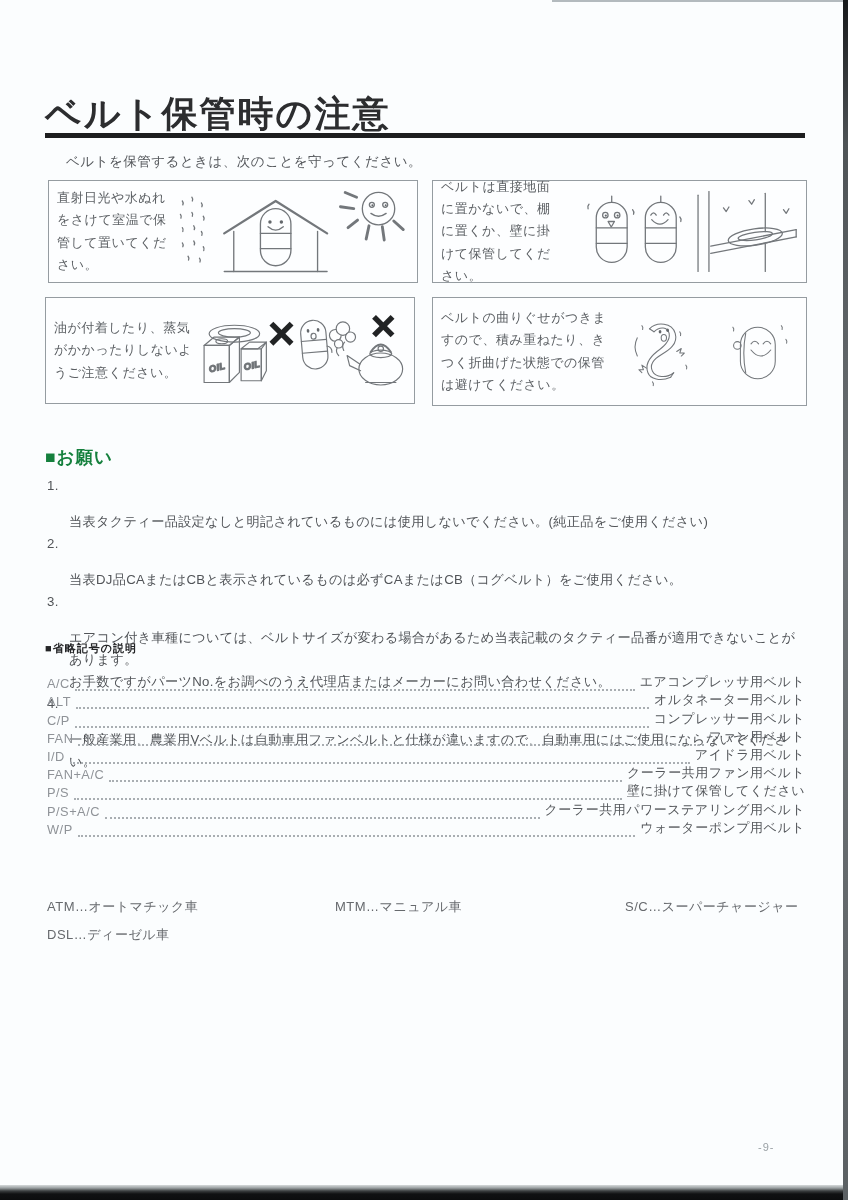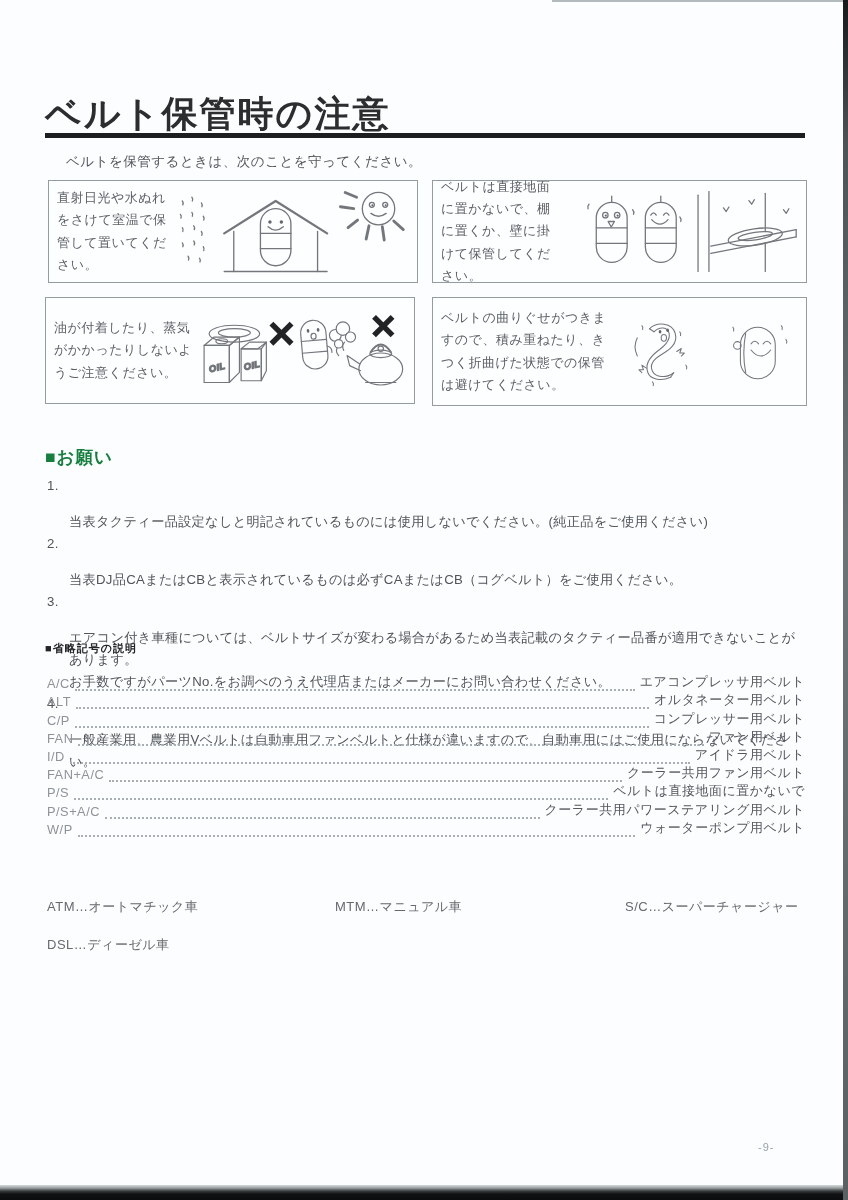--- a/index.html
+++ b/index.html
@@ -52,21 +52,21 @@
   
   .abbrev-heading{position:absolute;left:45px;top:641px;font-size:11px;font-weight:800;color:#242527;letter-spacing:1px;}
   .abbrev-list{position:absolute;left:47px;top:673px;width:758px;}
   .abbrev-row{display:flex;align-items:flex-end;height:18.2px;}
   .abbrev-code{flex:none;font-size:12.8px;color:#8f9398;letter-spacing:0.5px;}
   .abbrev-leader{flex:1;height:7px;border-bottom:2px dotted #a9aeb2;margin:0 5px;}
   .abbrev-meaning{flex:none;font-size:13px;color:#54575b;letter-spacing:0.5px;}
 
   
   .vehicle-grid{position:absolute;left:47px;top:896px;width:760px;display:grid;
-    grid-template-columns:288px 290px auto;row-gap:16px;font-size:13px;color:#66696d;line-height:22px;letter-spacing:0.5px;}
+    grid-template-columns:288px 290px auto;row-gap:6px;font-size:13px;color:#66696d;line-height:22px;letter-spacing:0.5px;}
 
   .page-number{position:absolute;left:758px;top:1141px;font-size:11px;color:#9aa1a5;letter-spacing:1px;}
 </style>
 </head>
 <body>
 
 <div class="sheet">
 
   <div class="top-edge-line"></div>
 
@@ -319,21 +319,21 @@
       <span class="abbrev-meaning">アイドラ用ベルト</span>
     </div>
     <div class="abbrev-row">
       <span class="abbrev-code">FAN+A/C</span>
       <span class="abbrev-leader"></span>
       <span class="abbrev-meaning">クーラー共用ファン用ベルト</span>
     </div>
     <div class="abbrev-row">
       <span class="abbrev-code">P/S</span>
       <span class="abbrev-leader"></span>
-      <span class="abbrev-meaning">ベルトは直接地面に置かないで</span>
+      <span class="abbrev-meaning">壁に掛けて保管してください</span>
     </div>
     <div class="abbrev-row">
       <span class="abbrev-code">P/S+A/C</span>
       <span class="abbrev-leader"></span>
       <span class="abbrev-meaning">クーラー共用パワーステアリング用ベルト</span>
     </div>
     <div class="abbrev-row">
       <span class="abbrev-code">W/P</span>
       <span class="abbrev-leader"></span>
       <span class="abbrev-meaning">ウォーターポンプ用ベルト</span>

